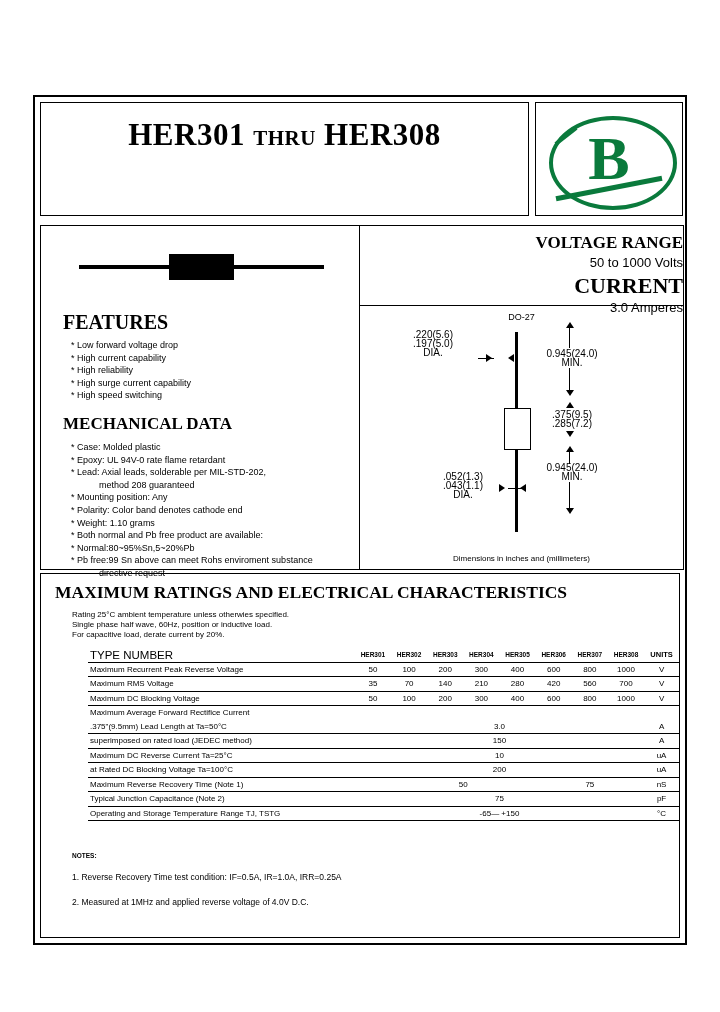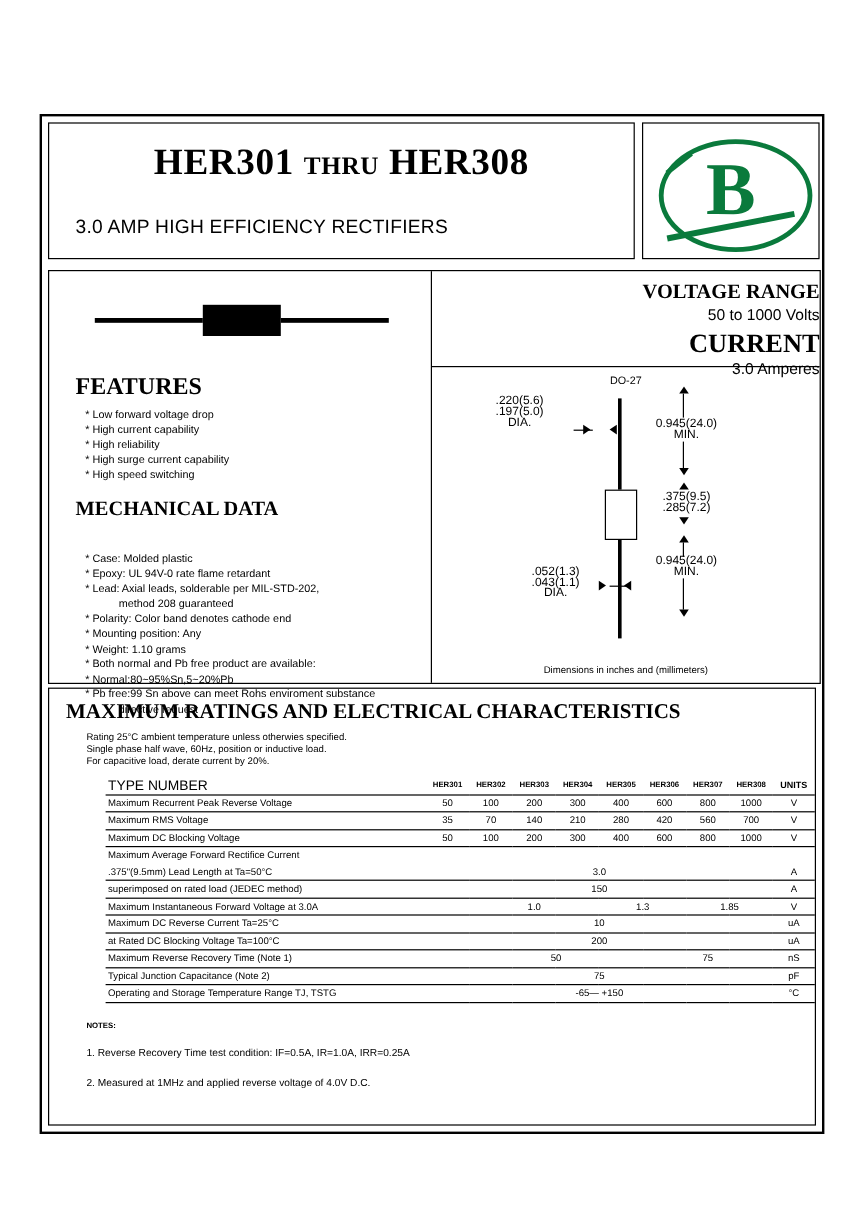--- a/index.html
+++ b/index.html
@@ -125,21 +125,21 @@
     position:absolute;left:22px;top:188px;
     font-size:17px;font-weight:bold;
     font-family:"Liberation Serif", serif;
   }
   .bullets{
     position:absolute;
     font-size:9px;
     line-height:12.6px;
   }
   .b1{left:30px;top:113px;}
-  .b2{left:30px;top:233px;}
+  .b2{left:30px;top:215px;}
   .bullets div{white-space:nowrap;}
   .ind{padding-left:28px;}
 
   
   .vr-box{
     position:absolute;left:0;top:0;width:100%;height:80px;
     border-bottom:1.5px solid #000;
     box-sizing:border-box;
     text-align:right;
   }
@@ -233,21 +233,20 @@
 <div class="page">
   <div class="sheet">
 
     <div class="hdr">
       <div class="hdr-left">
         <div class="title">
           <span>HER301</span>
           <span class="thru">THRU</span>
           <span>HER308</span>
         </div>
-        <div class="subtitle">3.0 AMP HIGH EFFICIENCY RECTIFIERS</div>
       </div>
       <div class="hdr-right">
         <div class="logo-wrap">
           <div class="logo-ellipse"></div>
           <div class="logo-b">B</div>
           <div class="logo-slash"></div>
           <div class="logo-slash2"></div>
         </div>
       </div>
     </div>
@@ -269,22 +268,22 @@
           <div>* High surge current capability</div>
           <div>* High speed switching</div>
         </div>
 
         <div class="mech-h">MECHANICAL DATA</div>
         <div class="bullets b2">
           <div>* Case: Molded plastic</div>
           <div>* Epoxy: UL 94V-0 rate flame retardant</div>
           <div>* Lead: Axial leads, solderable per MIL-STD-202,</div>
           <div class="ind">method 208 guaranteed</div>
+          <div>* Mounting position: Any</div>
           <div>* Polarity: Color band denotes cathode end</div>
-          <div>* Mounting position: Any</div>
           <div>* Weight: 1.10 grams</div>
           <div>* Both normal and Pb free product are available:</div>
           <div>* Normal:80~95%Sn,5~20%Pb</div>
           <div>* Pb free:99 Sn above can meet Rohs enviroment substance</div>
           <div class="ind">directive request</div>
         </div>
       </div>
 
       <div class="mid-right">
         <div class="vr-box">
@@ -422,28 +421,20 @@
           <td class="units">A</td>
         </tr>
 
 
         <tr>
           <td class="lbl">superimposed on rated load (JEDEC method)</td>
           <td class="span" colspan="8">150</td>
           <td class="units">A</td>
         </tr>
 
-        <tr>
-          <td class="lbl">Maximum Instantaneous Forward Voltage at 3.0A</td>
-          <td class="span" colspan="1"></td>
-          <td class="span" colspan="3">1.0</td>
-          <td class="span" colspan="2">1.3</td>
-          <td class="span" colspan="2">1.85</td>
-          <td class="units">V</td>
-        </tr>
 
         <tr>
           <td class="lbl">Maximum DC Reverse Current                    Ta=25°C</td>
           <td class="span" colspan="8">10</td>
           <td class="units">uA</td>
         </tr>
 
         <tr>
           <td class="lbl">at Rated DC Blocking Voltage                     Ta=100°C</td>
           <td class="span" colspan="8">200</td>

